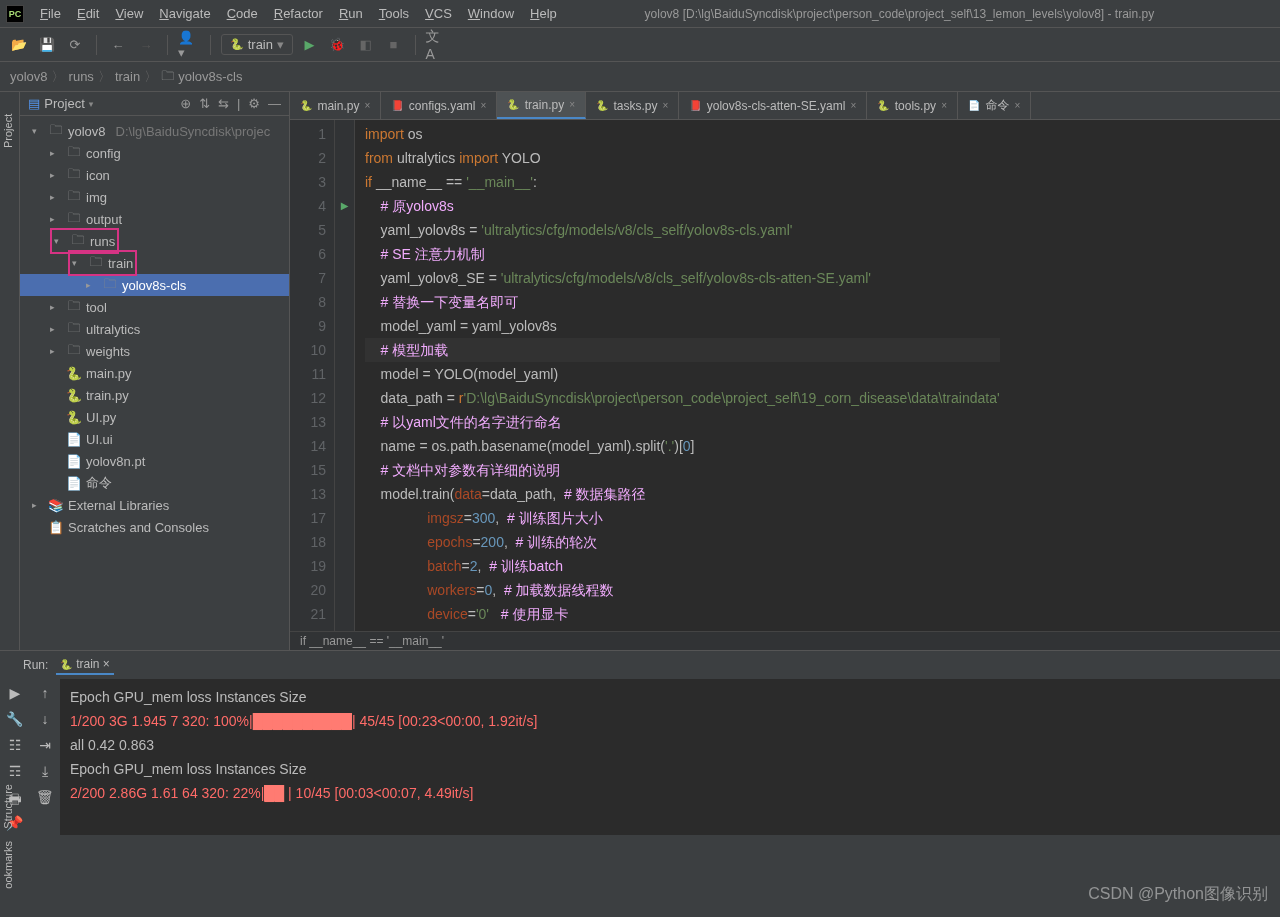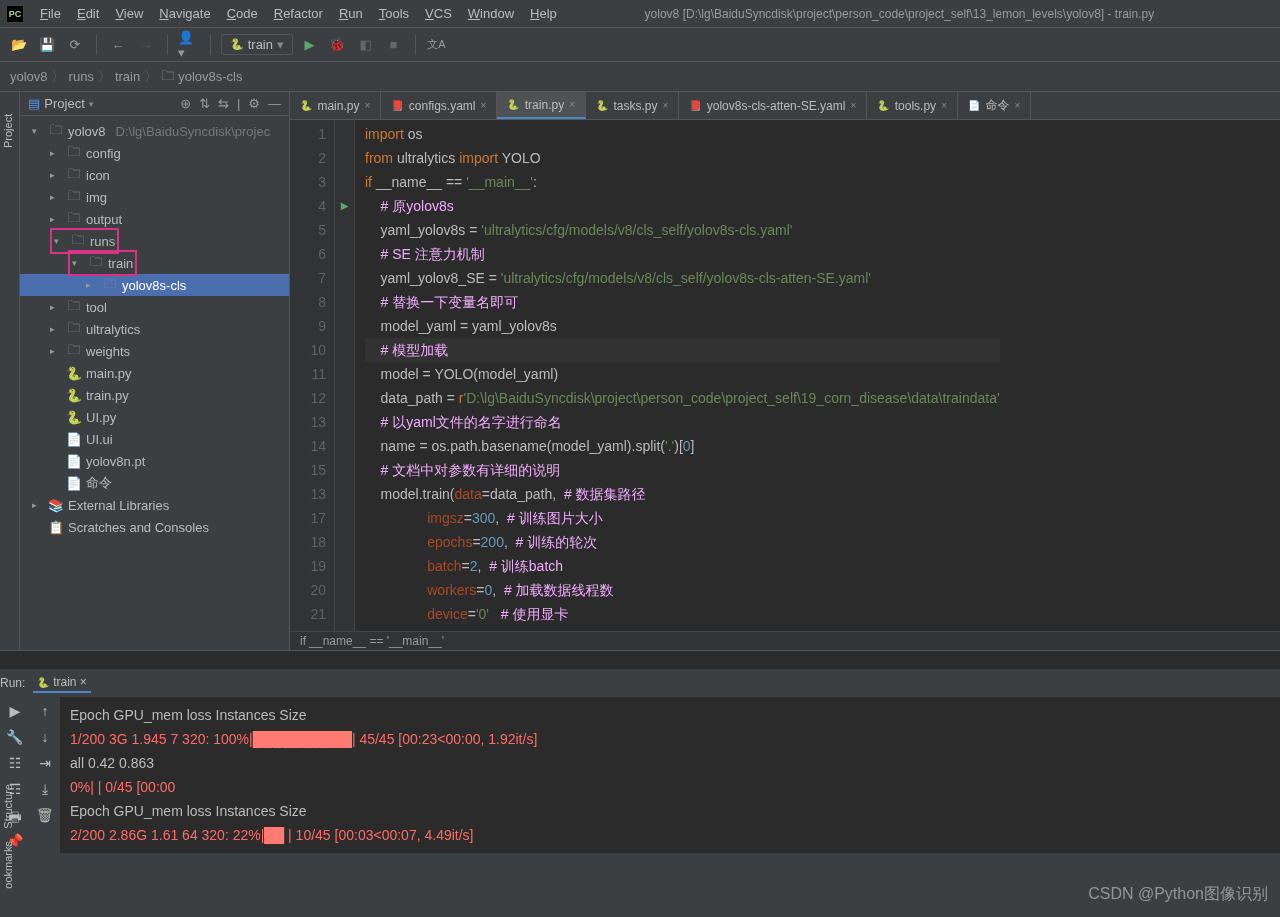--- a/index.html
+++ b/index.html
@@ -45,21 +45,21 @@
 .gutter-icons { width:20px; background:#313335; border-right:1px solid #444; padding-top:2px; }
 .gutter-icons div { height:24px; text-align:center; font-size:10px; }
 .code-lines { padding:2px 0 2px 10px; white-space:pre; }
 .kw { color:#cc7832; }
 .str { color:#6a8759; }
 .num { color:#6897bb; }
 .cmt { color:#f0abfc; }
 .param { color:#aa4926; }
 .code-breadcrumb { padding:2px 10px; font-size:12px; color:#999; background:#313335; border-top:1px solid #444; }
 .run-panel { border-top:1px solid #555; background:#2b2b2b; }
-.run-header { padding:4px 0; background:#3c3f41; color:#bbb; display:flex; align-items:center; gap:8px; font-size:12px;margin-top:18px;}
+.run-header { padding:4px 23px; background:#3c3f41; color:#bbb; display:flex; align-items:center; gap:8px; font-size:12px;}
 .run-header .lbl { border-bottom:2px solid #4a88c7; padding:2px 4px;}
 .run-body { display:flex; }
 .run-tool-col { width:30px; background:#3c3f41; display:flex; flex-direction:column; align-items:center; padding-top:6px; gap:6px; }
 .run-tool-col .t { height:20px; color:#bbb; font-size:14px; }
 .run-output { flex:1; padding:6px 10px; font-family:Consolas,monospace; font-size:14px; line-height:24px; color:#bbb; }
 .run-output .red { color:#ff6b68; }
 .run-output .bar { background:#ff7b72; color:#ff7b72; }
 .watermark { position:absolute; right:12px; bottom:12px; color:#ccc; font-size:16px; opacity:0.6; }
 .left-bottom-strip { position:absolute; left:0; top:780px; width:20px; }
 .left-bottom-strip .vtext2 { writing-mode:vertical-rl; transform:rotate(180deg); font-size:11px; color:#bbb; padding:4px 2px;}
@@ -86,21 +86,21 @@
   <div class="run-config">
     <span style="color:#5394ec;font-size:11px">🐍</span>
     <span>train</span>
     <span style="color:#888">▾</span>
   </div>
   <div class="tb-btn play-green">▶</div>
   <div class="tb-btn bug-green">🐞</div>
   <div class="tb-btn" style="color:#666">◧</div>
   <div class="tb-btn" style="color:#666">■</div>
   <div class="divider"></div>
-  <div class="tb-btn" style="font-size:11px">文A</div>
+  <div class="tb-btn" style="font-size:14px">文A</div>
 </div>
 
 <div class="breadcrumb">
   <span>yolov8</span>
     <span class="sep">〉</span>
   <span>runs</span>
     <span class="sep">〉</span>
   <span>train</span>
     <span class="sep">〉</span>
   <span style="color:#999">🗀 </span>
@@ -342,21 +342,20 @@
       <div class="t">↑</div>
       <div class="t">↓</div>
       <div class="t">⇥</div>
       <div class="t">⤓</div>
       <div class="t">🗑</div>
     </div>
     <div class="run-output" id="run-output">
         <div>      Epoch    GPU_mem       loss  Instances       Size</div>
         <div><span class="red">      1/200         3G      1.945          7        320: 100%|</span><span class="bar">██████████</span><span class="red">| 45/45 [00:23&lt;00:00,  1.92it/s]</span></div>
         <div>                    all       0.42      0.863</div>
-        <div><span class="red">  0%|          | 0/45 [00:00</span></div>
         <div>      Epoch    GPU_mem       loss  Instances       Size</div>
         <div><span class="red">      2/200      2.86G       1.61         64        320:  22%|</span><span class="bar">██</span><span class="red">        | 10/45 [00:03&lt;00:07,  4.49it/s]</span></div>
       </div>
   </div>
 </div>
 
 <div class="left-bottom-strip">
   <div class="vtext2">Structure</div>
   <div class="vtext2" style="margin-top:4px">ookmarks</div>
 </div>

